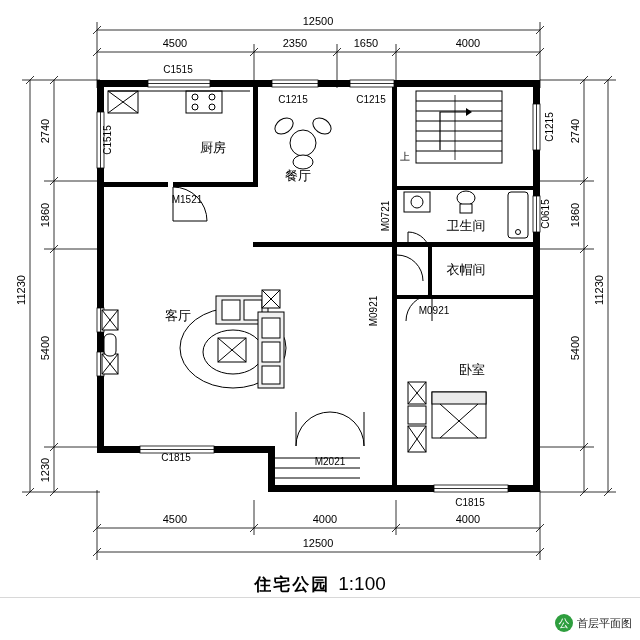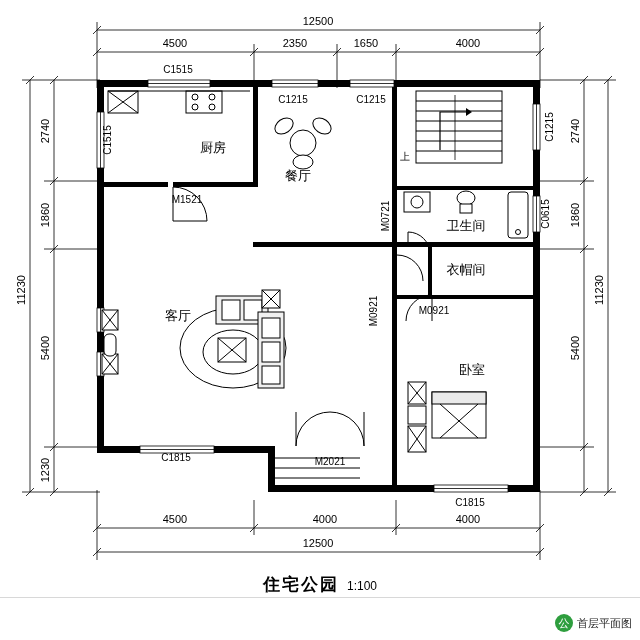--- a/index.html
+++ b/index.html
@@ -18,21 +18,21 @@
   .roomtxt{font-size:13px;}
   .lbl{font-size:10px;}
   .footer{
     position:absolute;left:0;bottom:0;width:640px;height:42px;
     border-top:1px solid #d8d8d8;background:#fff;
   }
   .title-row{
     position:absolute;left:0;bottom:44px;width:640px;text-align:center;
   }
   .title-main{font-size:17px;font-weight:bold;letter-spacing:2px;}
-  .title-scale{font-size:12px;margin-left:8px;}
+  .title-scale{font-size:19px;margin-left:8px;}
   .area-line{font-size:11px;text-align:center;margin-top:3px;}
   .badge{
     position:absolute;right:8px;bottom:8px;
     display:flex;align-items:center;gap:4px;
     font-size:11px;color:#222;
   }
   .badge .circ{
     width:18px;height:18px;border-radius:50%;
     background:#2e9e3e;color:#fff;font-size:11px;
     display:flex;align-items:center;justify-content:center;

